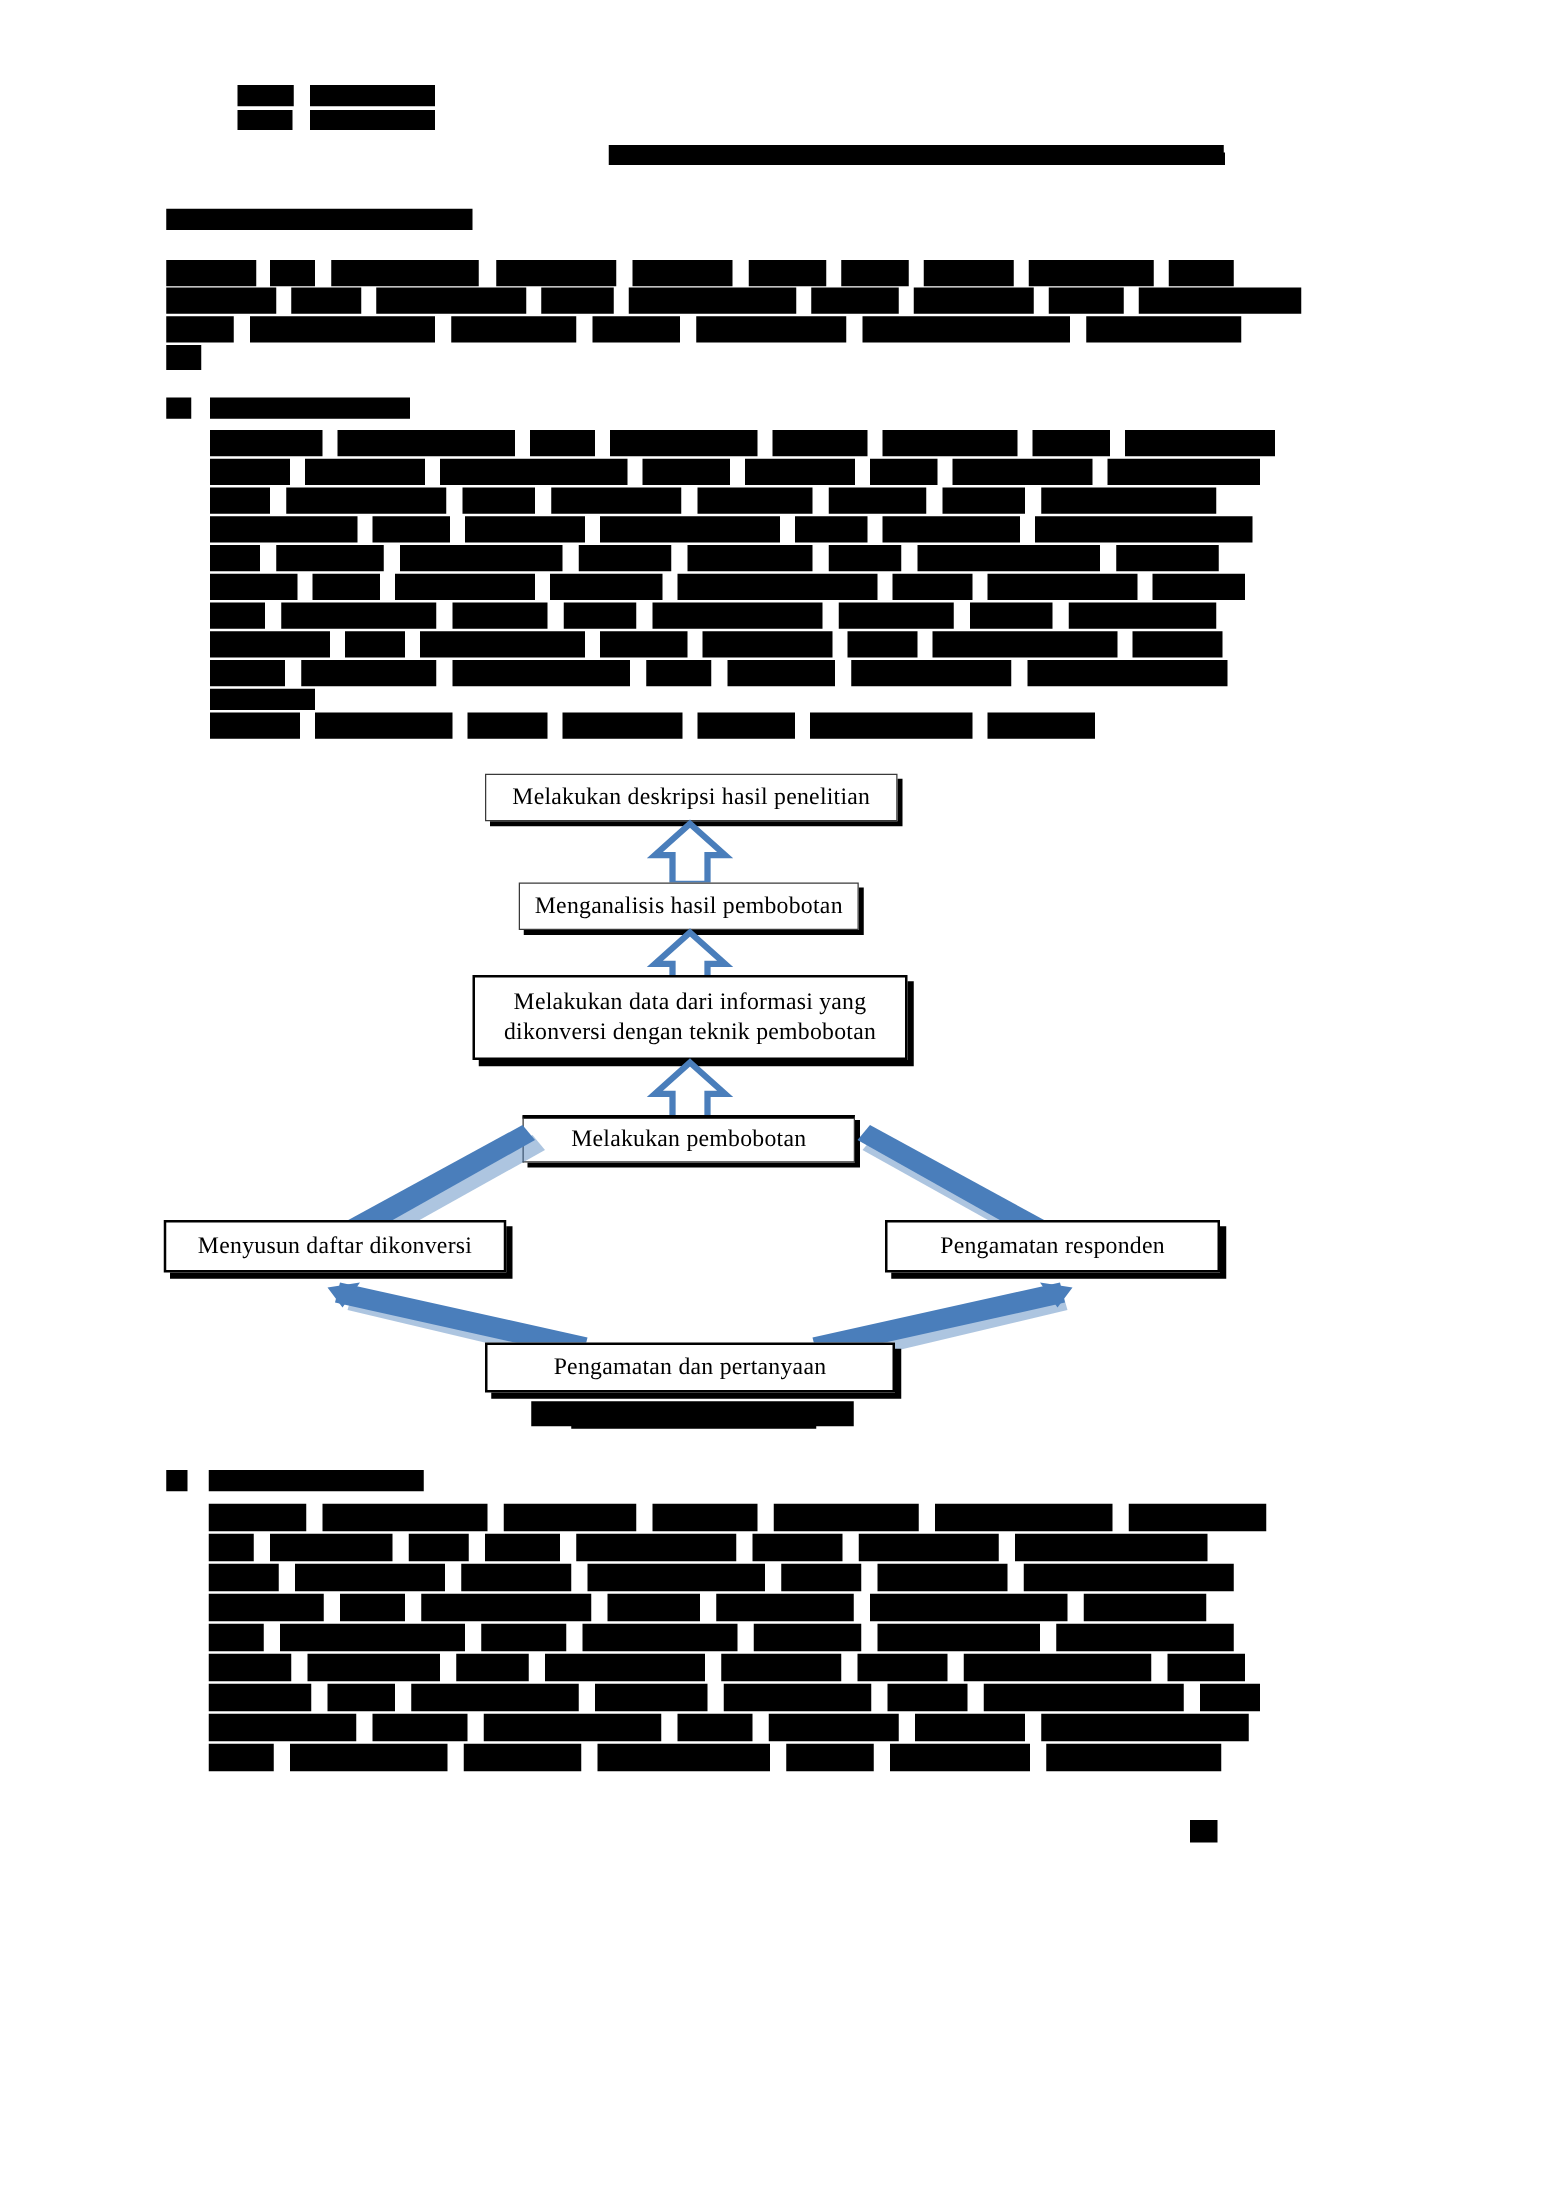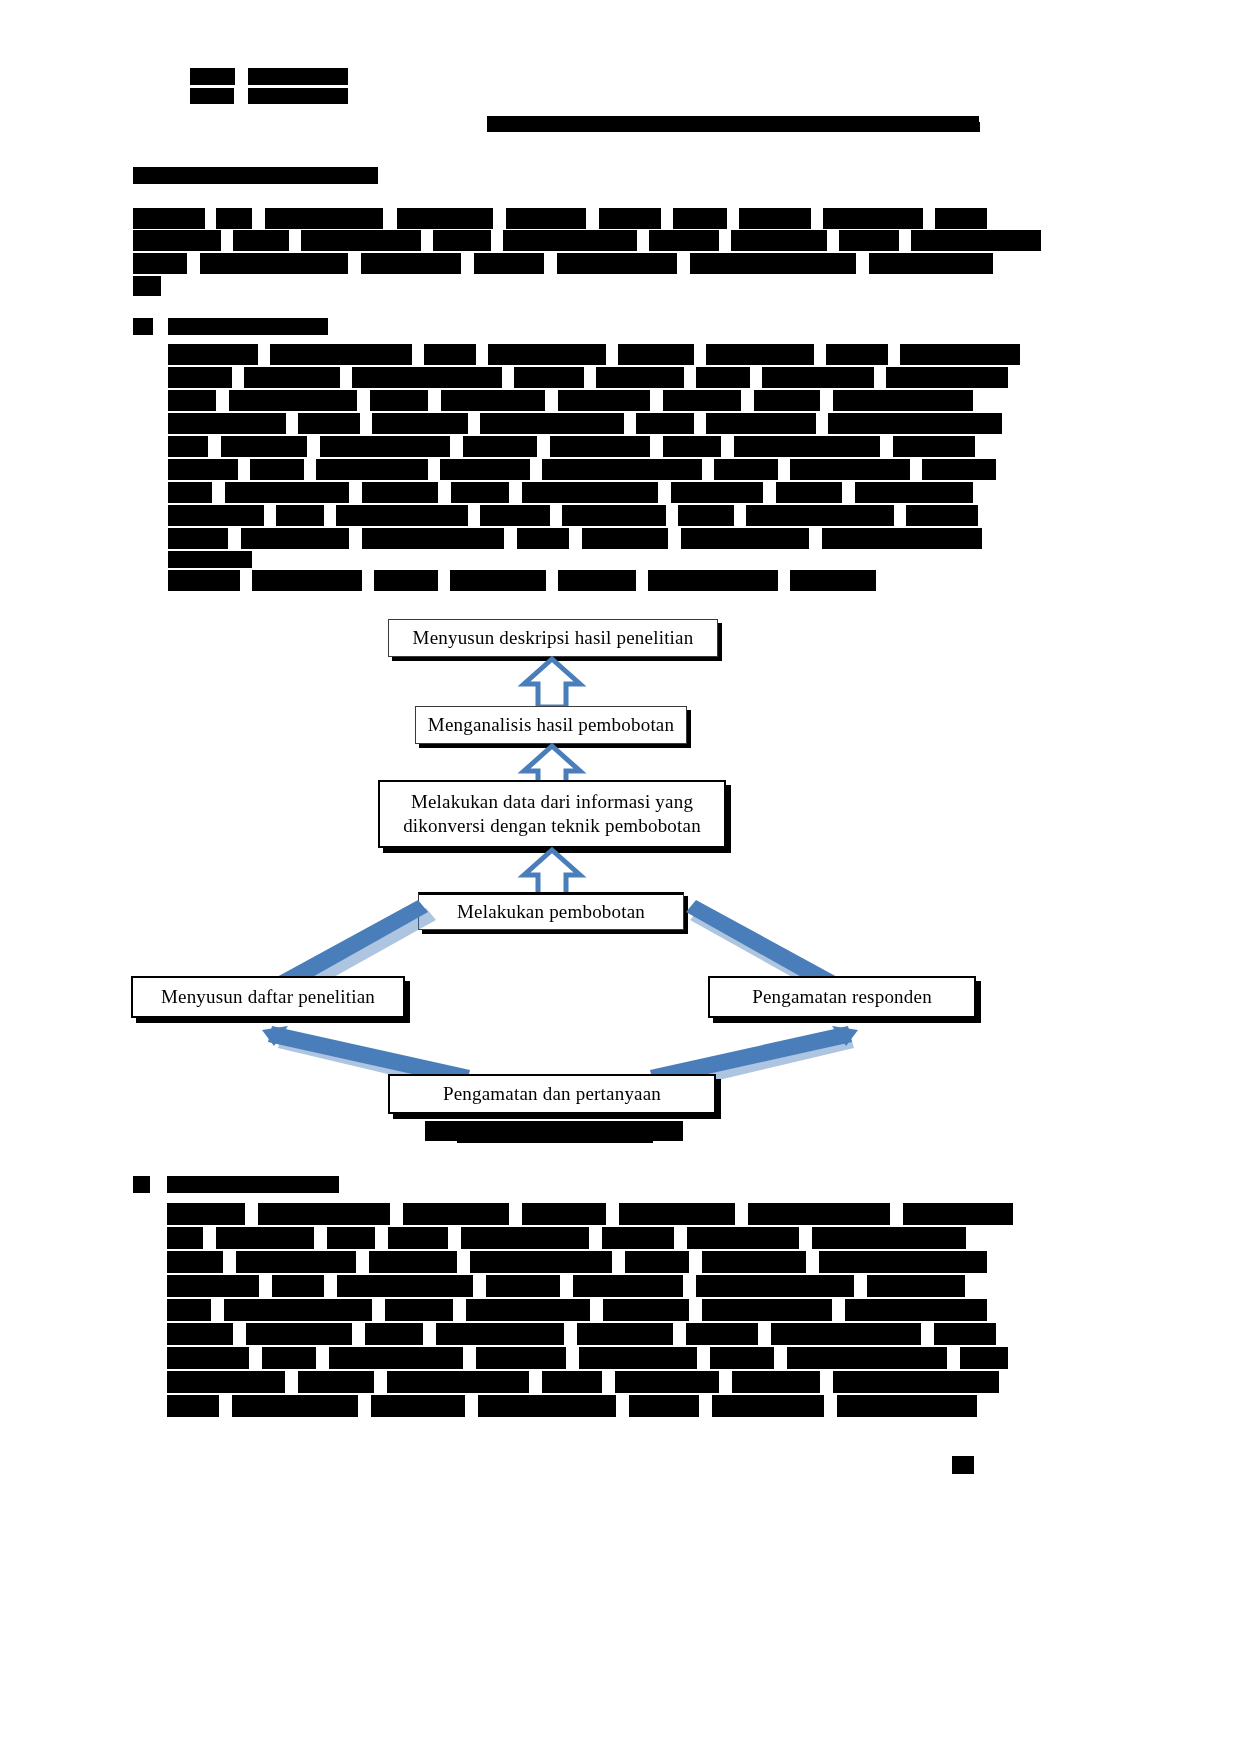--- a/index.html
+++ b/index.html
@@ -271,21 +271,21 @@
       <span class="rw" style="width:96px"></span><span class="rgap" style="width:8px"></span>
       <span class="rw" style="width:78px"></span><span class="rgap" style="width:8px"></span>
       <span class="rw" style="width:130px"></span><span class="rgap" style="width:8px"></span>
       <span class="rw" style="width:86px"></span>
     </div>
   </div>
 
   <div id="flow">
 
     <div class="fbox" style="left:388px; top:19px; width:330px; height:38px;">
-      <span>Menyusun deskripsi hasil penelitian</span>
+      <span>Melakukan deskripsi hasil penelitian</span>
     </div>
 
     <div class="uparrow" style="left:521px; top:57px;">
       <svg width="62" height="52" viewBox="0 0 62 52">
         <polygon points="31,2 59,27 45,27 45,50 17,50 17,27 3,27" fill="#ffffff" stroke="#4A7EBB" stroke-width="5"></polygon>
       </svg>
     </div>
 
     <div class="fbox" style="left:415px; top:106px; width:272px; height:38px;">
       <span>Menganalisis hasil pembobotan</span>
@@ -326,21 +326,21 @@
       <svg width="190" height="110" viewBox="0 0 190 110">
         <g fill="#4A7EBB">
           <polygon points="172,102 176,88 28,4 18,16" opacity="0.45" transform="translate(6,6)"></polygon>
           <polygon points="180,104 184,86 30,2 20,14"></polygon>
           <polygon points="188,108 164,98 182,84"></polygon>
         </g>
       </svg>
     </div>
 
     <div class="fbox thick" style="left:131px; top:376px; width:274px; height:42px;">
-      <span>Menyusun daftar penelitian</span>
+      <span>Menyusun daftar dikonversi</span>
     </div>
 
     <div class="fbox thick" style="left:708px; top:376px; width:268px; height:42px;">
       <span>Pengamatan responden</span>
     </div>
 
     <div class="diag" style="left:260px; top:408px;">
       <svg width="220" height="90" viewBox="0 0 220 90">
         <g fill="#4A7EBB">
           <polygon points="16,20 12,34 206,80 212,66" opacity="0.45" transform="translate(6,6)"></polygon>

